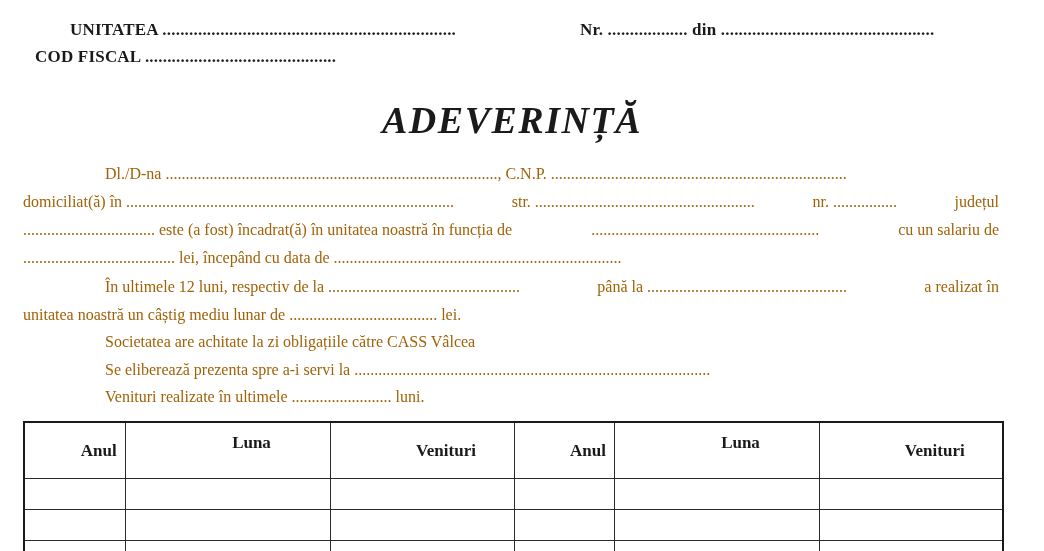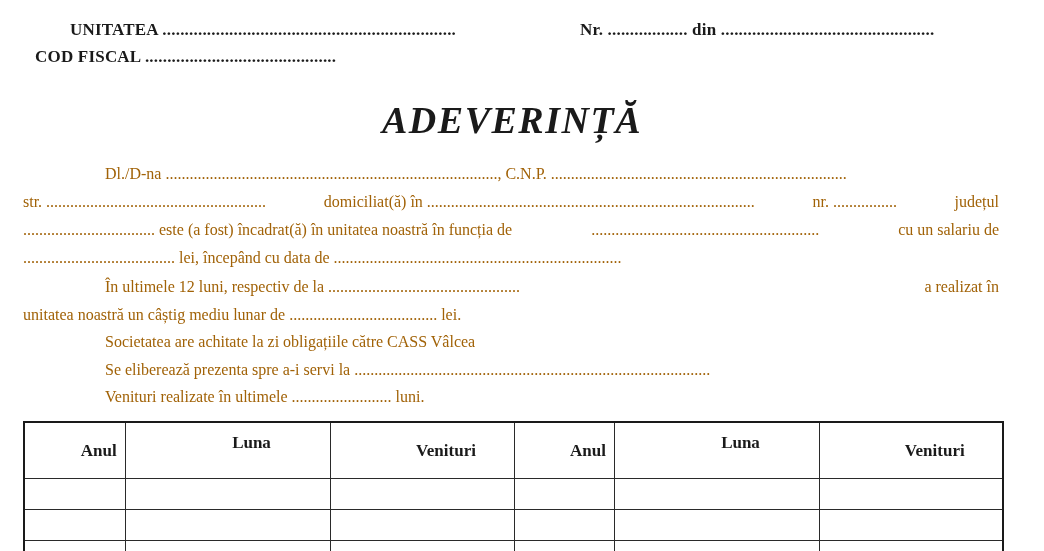--- a/index.html
+++ b/index.html
@@ -30,36 +30,37 @@
 
 <div class="hdr" style="left:23px; top:20px;margin-left:47px;">UNITATEA ..................................................................</div>
 <div class="hdr" style="left:35px; top:47px;">COD FISCAL ...........................................</div>
 <div class="hdr" style="left:580px; top:20px;">Nr. .................. din ................................................</div>
 
 <div class="title">ADEVERINȚĂ</div>
 
 <div class="line" style="left:105px; top:165px;">Dl./D-na ..................................................................................., C.N.P. ..........................................................................</div>
 
 <div class="line justified" style="top:193px;">
+  <span>domiciliat(ă) în ..................................................................................</span>
   <span>str. .......................................................</span>
-  <span>domiciliat(ă) în ..................................................................................</span>
   <span>nr. ................</span>
   <span>județul</span>
 </div>
 
 <div class="line justified" style="top:221px;">
   <span>................................. este (a fost) încadrat(ă) în unitatea noastră în funcția de</span>
   <span>.........................................................</span>
   <span>cu un salariu de</span>
 </div>
 
 <div class="line" style="left:23px; top:249px;">...................................... lei, începând cu  data de ........................................................................</div>
 
 <div class="line" style="left:105px; top:278px; width:894px; display:flex; justify-content:space-between;">
   <span>În ultimele 12 luni, respectiv de la ................................................</span>
+  <span>până la ..................................................</span>
   <span>a realizat în</span>
 </div>
 
 <div class="line" style="left:23px; top:306px;">unitatea noastră un câștig mediu lunar de ..................................... lei.</div>
 <div class="line" style="left:105px; top:333px;">Societatea are achitate la zi obligațiile către CASS Vâlcea</div>
 <div class="line" style="left:105px; top:361px;">Se eliberează prezenta spre a-i servi la .........................................................................................</div>
 <div class="line" style="left:105px; top:388px;">Venituri realizate în ultimele ......................... luni.</div>
 
 <table class="grid">
   <colgroup>

